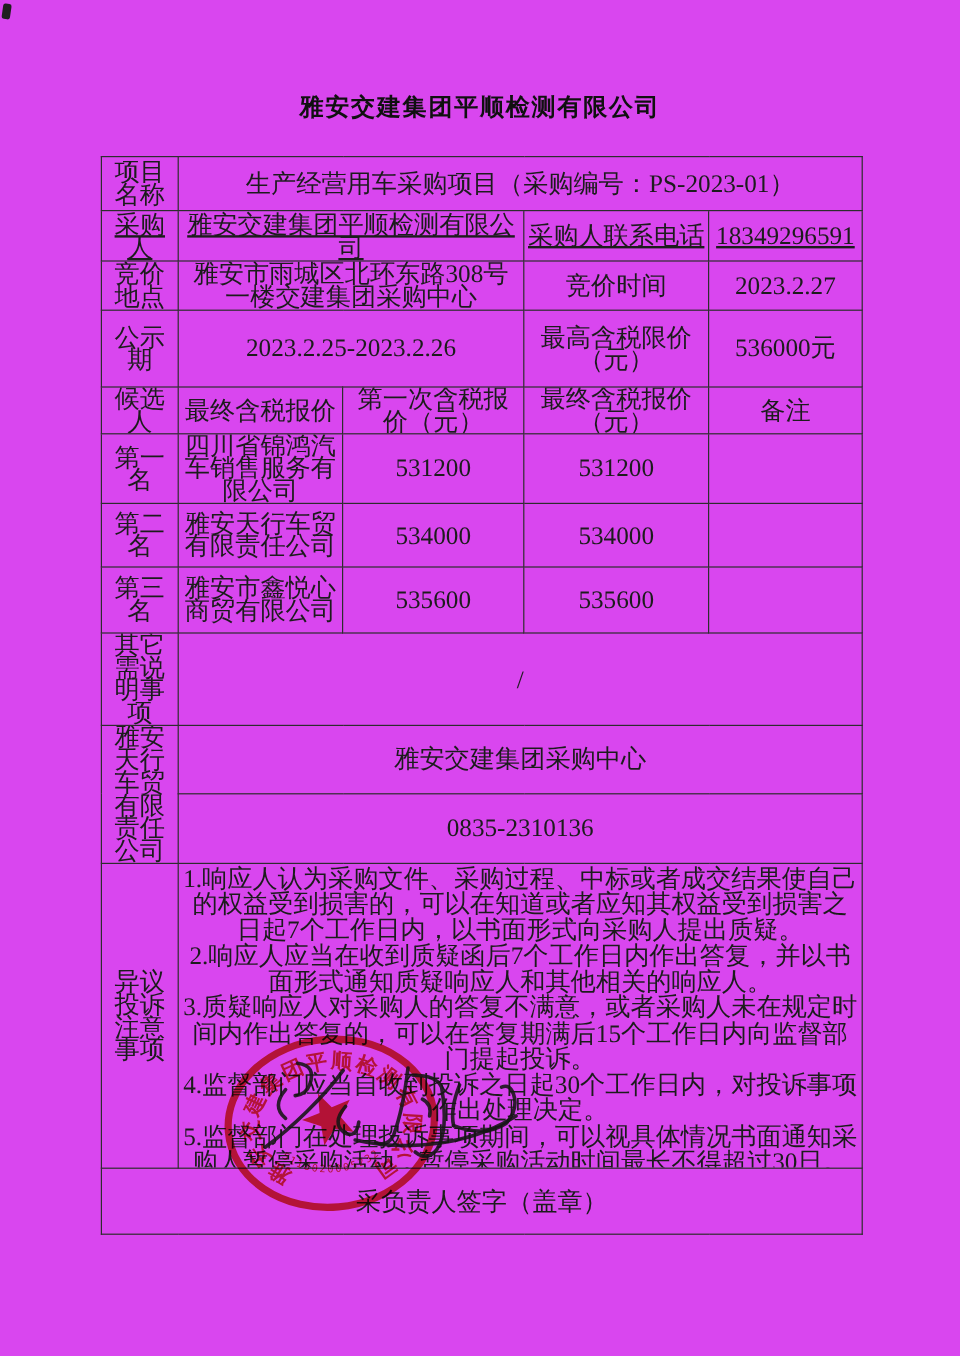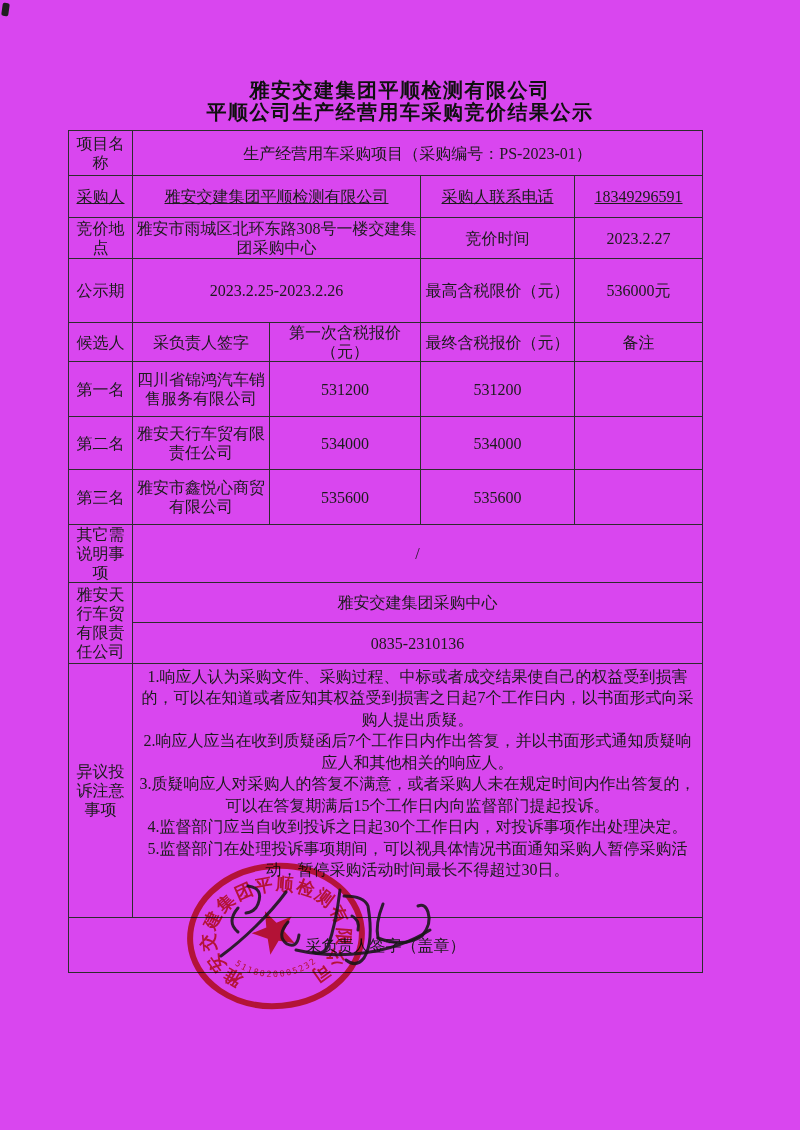--- a/index.html
+++ b/index.html
@@ -8,23 +8,23 @@
     margin:0 auto;overflow:hidden;
     font-family:"Liberation Serif","DejaVu Serif",serif;color:#1c1c1c;
   }
   .smudge{position:absolute;left:2px;top:3px;width:7px;height:13px;background:#1f1f1f;border-radius:2px;transform:rotate(8deg);}
   .title{
     position:absolute;top:79px;left:0;width:100%;text-align:center;
     font-family:"Liberation Sans","DejaVu Sans",sans-serif;
     font-weight:bold;font-size:20px;line-height:22px;letter-spacing:1.5px;color:#101010;
   }
   table.doc{
-    position:absolute;left:68px;top:130px;width:634px;
+    position:absolute;left:84px;top:130px;width:634px;
     border-collapse:collapse;table-layout:fixed;
-    font-size:16px;color:#1c1c1c;
+    font-size:21px;color:#1c1c1c;
   }
   table.doc td{
     border:1.5px solid #2d2d2d;padding:0 3px;vertical-align:middle;
     text-align:center;overflow:hidden;line-height:19px;
   }
   td.left{text-align:left;}
   td.right{text-align:right;padding-right:2px;}
   tr.h45{height:45px;} tr.h42{height:42px;text-decoration:underline;} tr.h41{height:41px;margin-left:20px;}
   tr.h83{height:64px;} tr.h36{height:36px;} tr.h55{height:55px;}
   tr.h53{height:53px;} tr.h37{height:37px;} tr.h40{height:40px;}
@@ -44,21 +44,20 @@
 </style>
 </head>
 <body>
 
 <div class="page">
 
   <div class="smudge"></div>
 
   <div class="title">
     <div>雅安交建集团平顺检测有限公司</div>
-    <div>平顺公司生产经营用车采购竞价结果公示</div>
   </div>
 
   <table class="doc">
     <colgroup>
       <col style="width:64px">
         <col style="width:137px">
         <col style="width:151px">
       <col style="width:154px">
         <col style="width:128px">
     </colgroup>
@@ -80,21 +79,21 @@
       <td>2023.2.27</td>
     </tr>
     <tr class="h83">
       <td>公示期</td>
       <td colspan="2" class="left">2023.2.25-2023.2.26</td>
       <td>最高含税限价（元）</td>
       <td>536000元</td>
     </tr>
     <tr class="h36">
       <td>候选人</td>
-      <td class="right">采负责人签字</td>
+      <td class="right">最终含税报价</td>
       <td class="left">第一次含税报价（元）</td>
       <td>最终含税报价（元）</td>
       <td>备注</td>
     </tr>
     <tr class="h55">
       <td>第一名</td>
       <td>四川省锦鸿汽车销售服务有限公司</td>
       <td>531200</td>
       <td>531200</td>
       <td></td>

